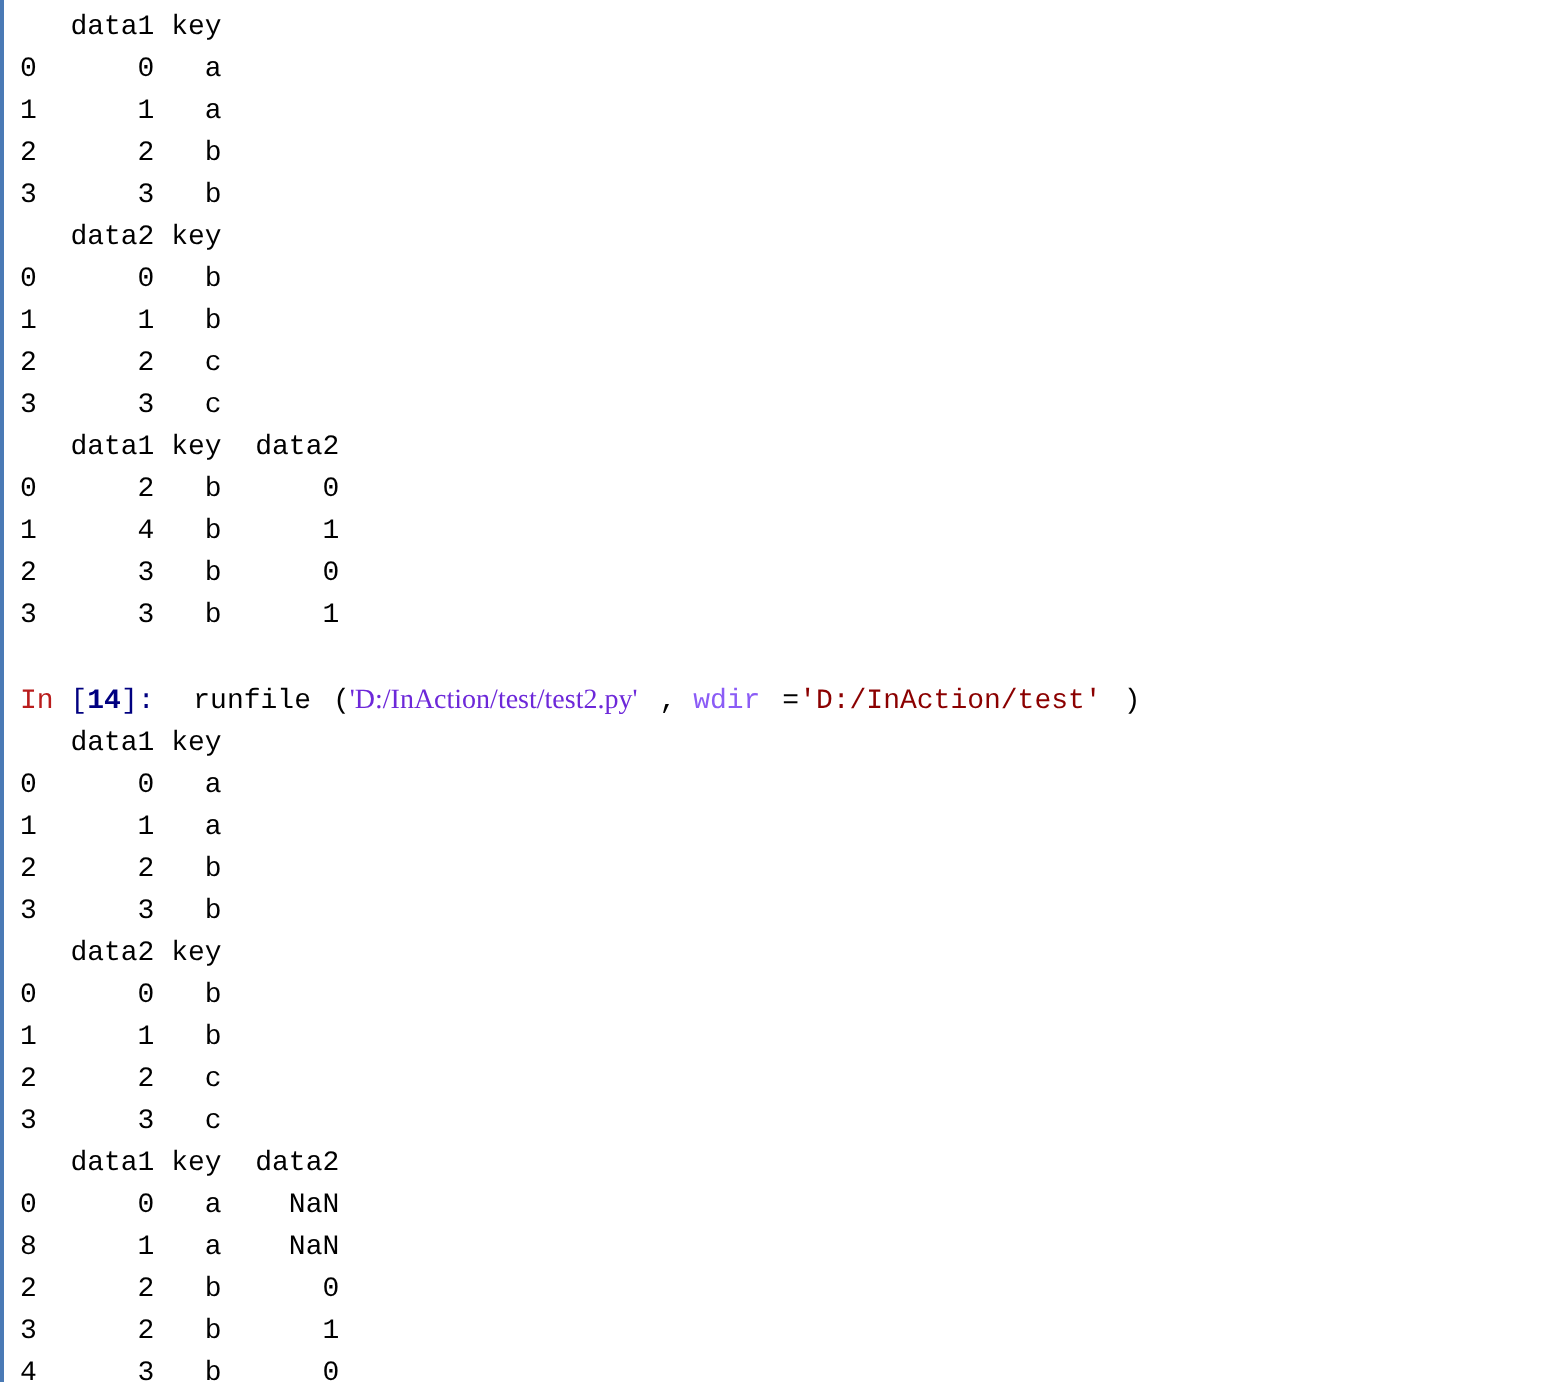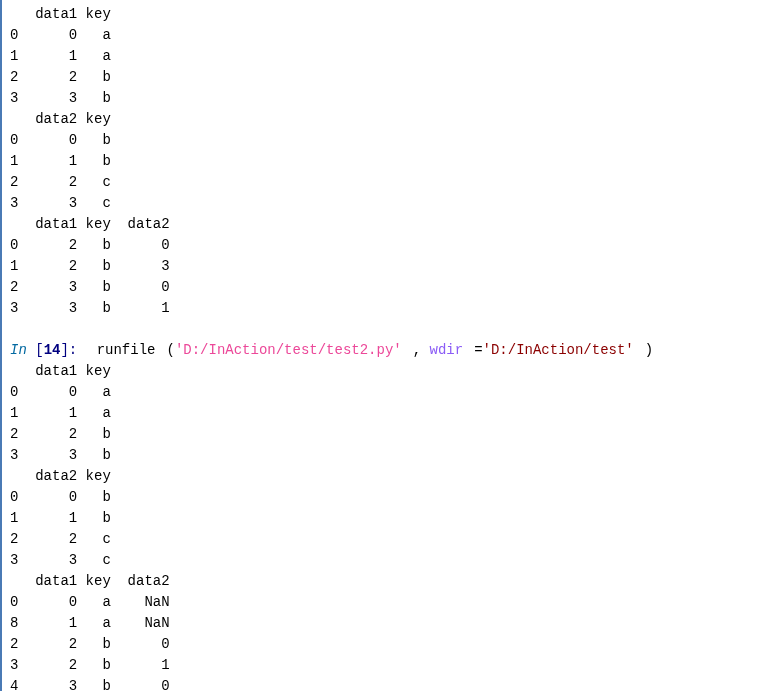--- a/index.html
+++ b/index.html
@@ -14,36 +14,36 @@
       line-height: 1.5;
       padding: 4px 0 8px 8px;
       color: #000000;
       border-left: 2px solid #4a7ab5;
       white-space: pre;
     }
     .output-line {
       color: #000000;
     }
     .in-prompt {
-      color: #0369a1;
-      font-style: italic;
+      color: #b91c1c;
     }
     .in-bracket {
       color: #000080;
     }
     .in-num {
       color: #000080;
       font-weight: bold;
     }
     .func-call {
       color: #000000;
       margin-left: 11px;
     }
     .string-green {
-      color: #ec4899;
+      color: #6d28d9;
+      font-family: Liberation Serif, serif;
     }
     .string-red {
       color: #8b0000;
       text-align: right;
     }
     .kw {
       color: #8b5cf6;
       font-family: Liberation Mono, monospace;
     }
   </style>
@@ -53,21 +53,21 @@
 <span class="output-line">1      1   a</span>
 <span class="output-line">2      2   b</span>
 <span class="output-line">3      3   b</span>
 <span class="output-line">   data2 key</span>
 <span class="output-line">0      0   b</span>
 <span class="output-line">1      1   b</span>
 <span class="output-line">2      2   c</span>
 <span class="output-line">3      3   c</span>
 <span class="output-line">   data1 key  data2</span>
 <span class="output-line">0      2   b      0</span>
-<span class="output-line">1      2   b      3</span>
+<span class="output-line">1      4   b      1</span>
 <span class="output-line">2      3   b      0</span>
 <span class="output-line">3      3   b      1</span>
 </div>
 <div><span class="in-prompt">In </span><span class="in-bracket">[</span><span class="in-num">14</span><span class="in-bracket">]: </span><span class="func-call">runfile</span><span class="func-call">(</span><span class="string-green">'D:/InAction/test/test2.py'</span><span class="func-call">, </span><span class="kw">wdir</span><span class="func-call">=</span><span class="string-red">'D:/InAction/test'</span><span class="func-call">)</span></div><div><span class="output-line">   data1 key</span>
 <span class="output-line">0      0   a</span>
 <span class="output-line">1      1   a</span>
 <span class="output-line">2      2   b</span>
 <span class="output-line">3      3   b</span>
 <span class="output-line">   data2 key</span>
 <span class="output-line">0      0   b</span>

